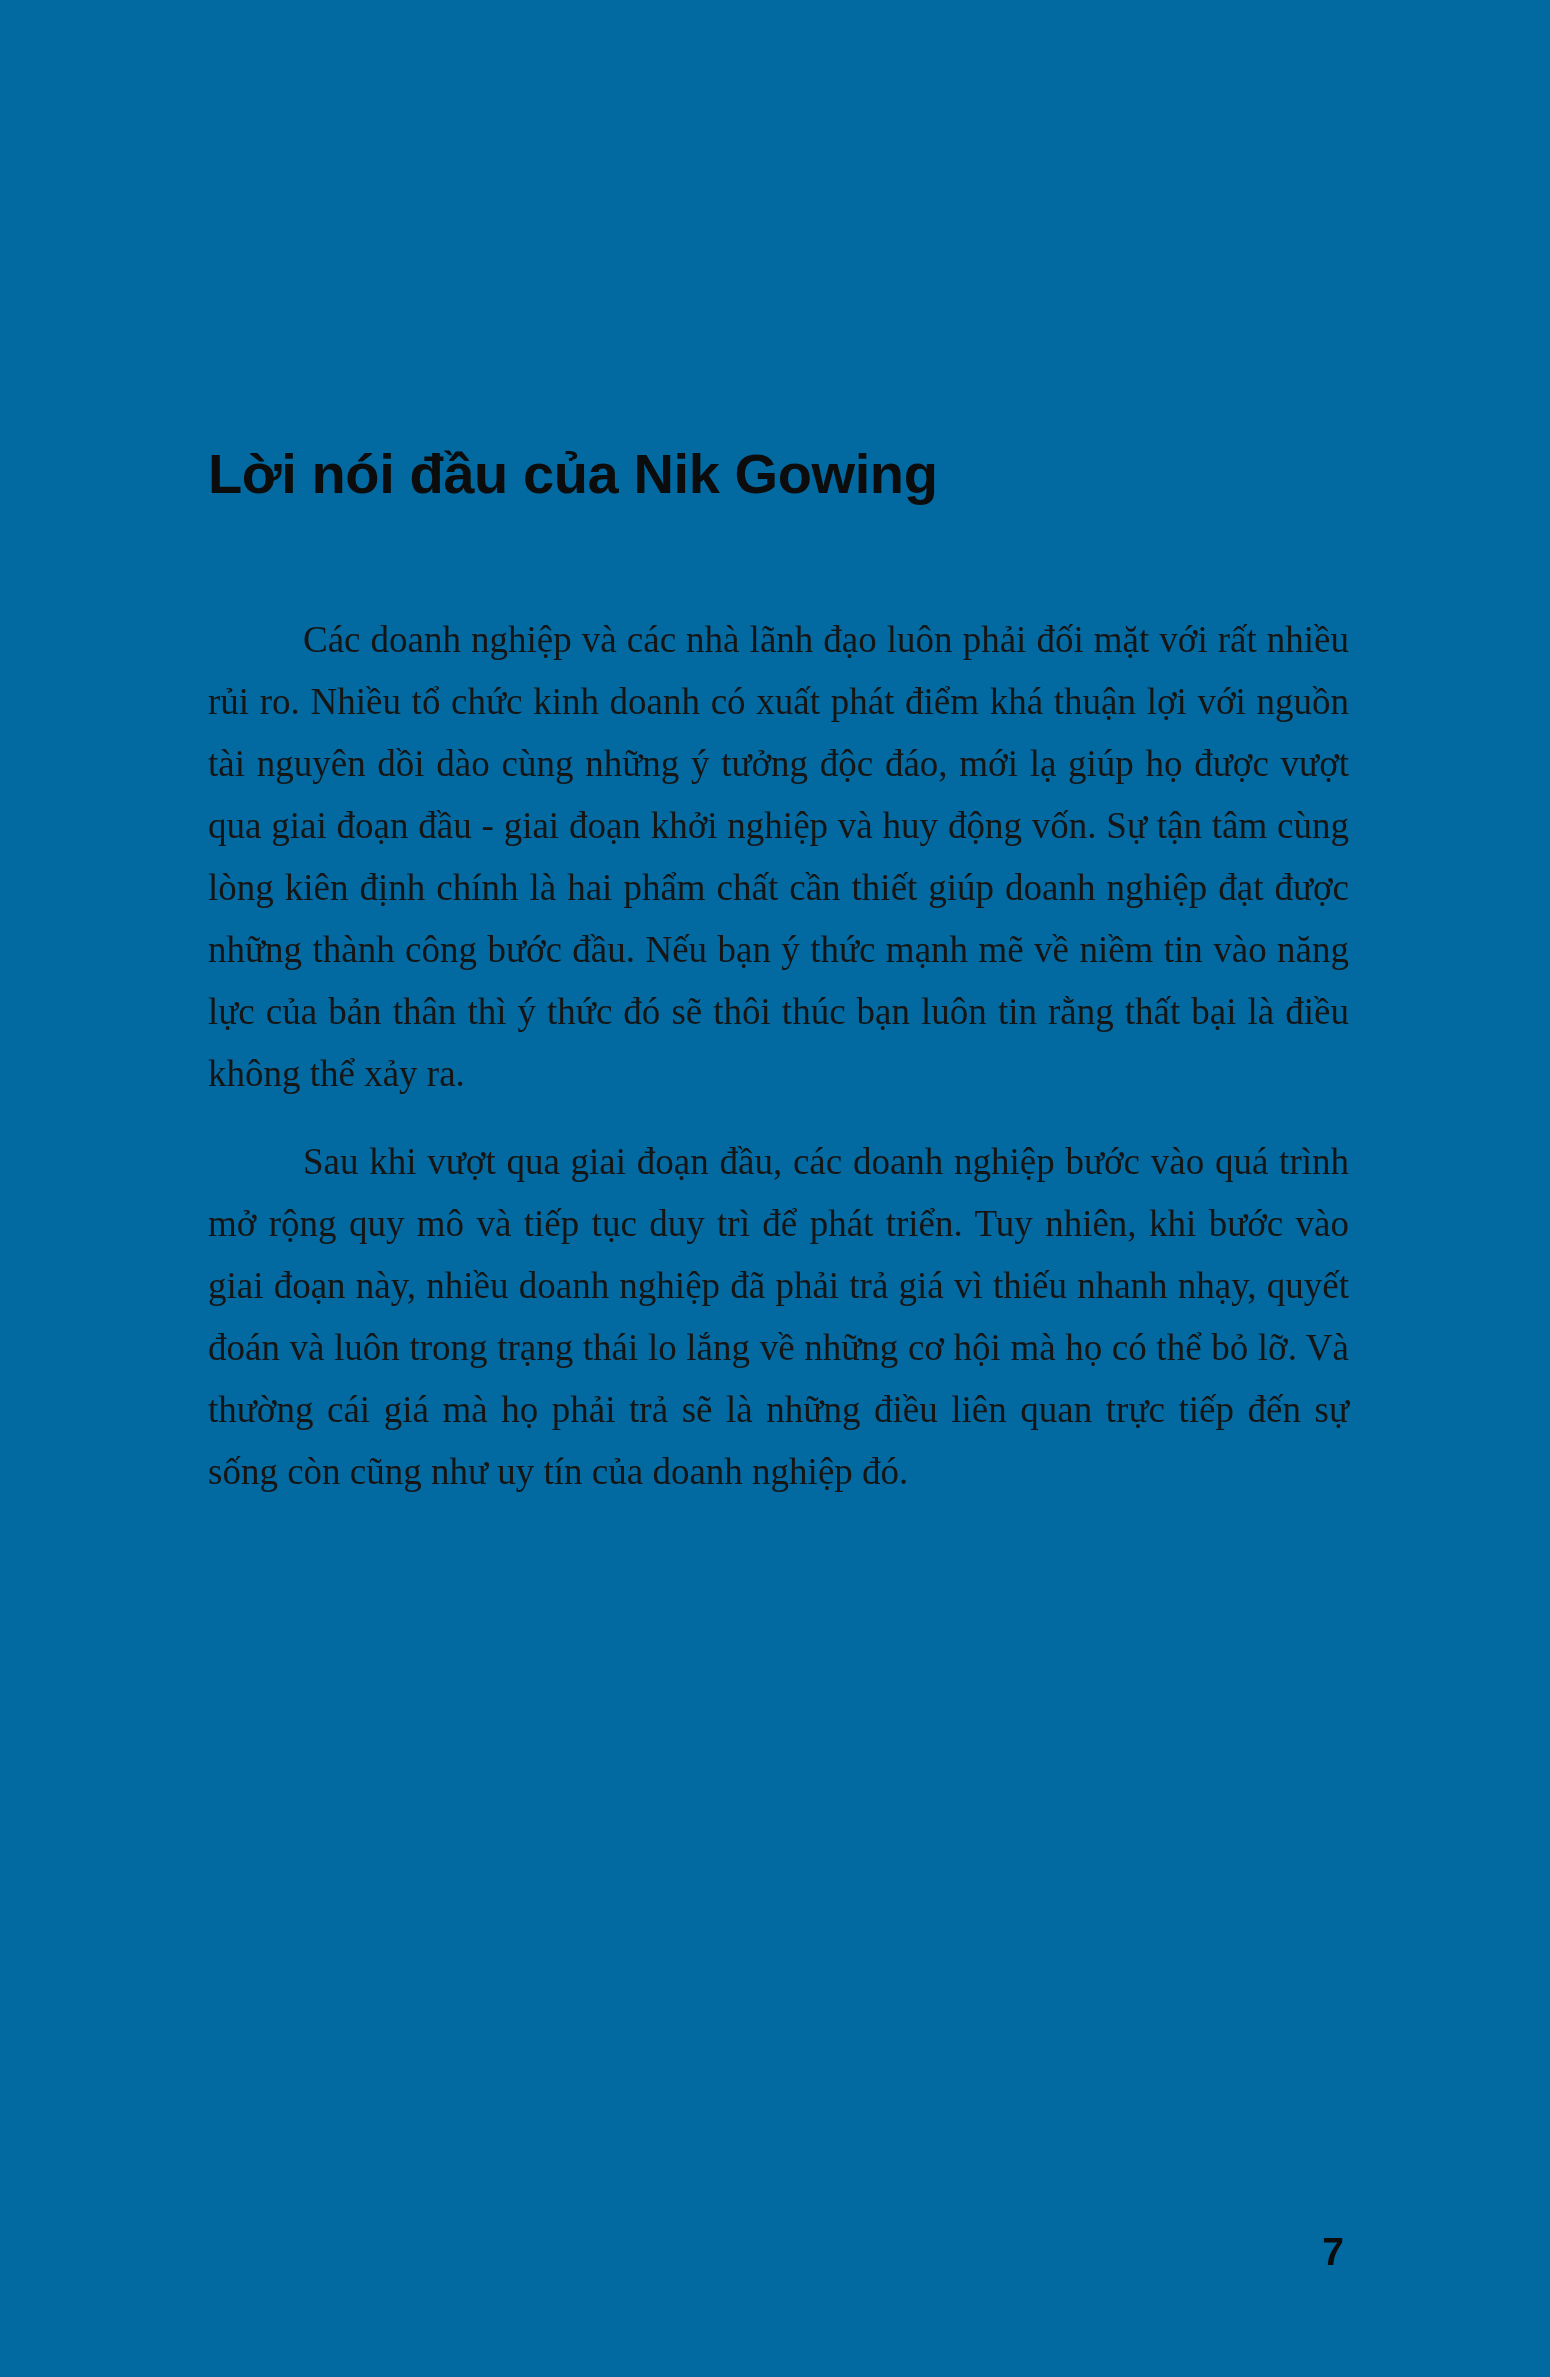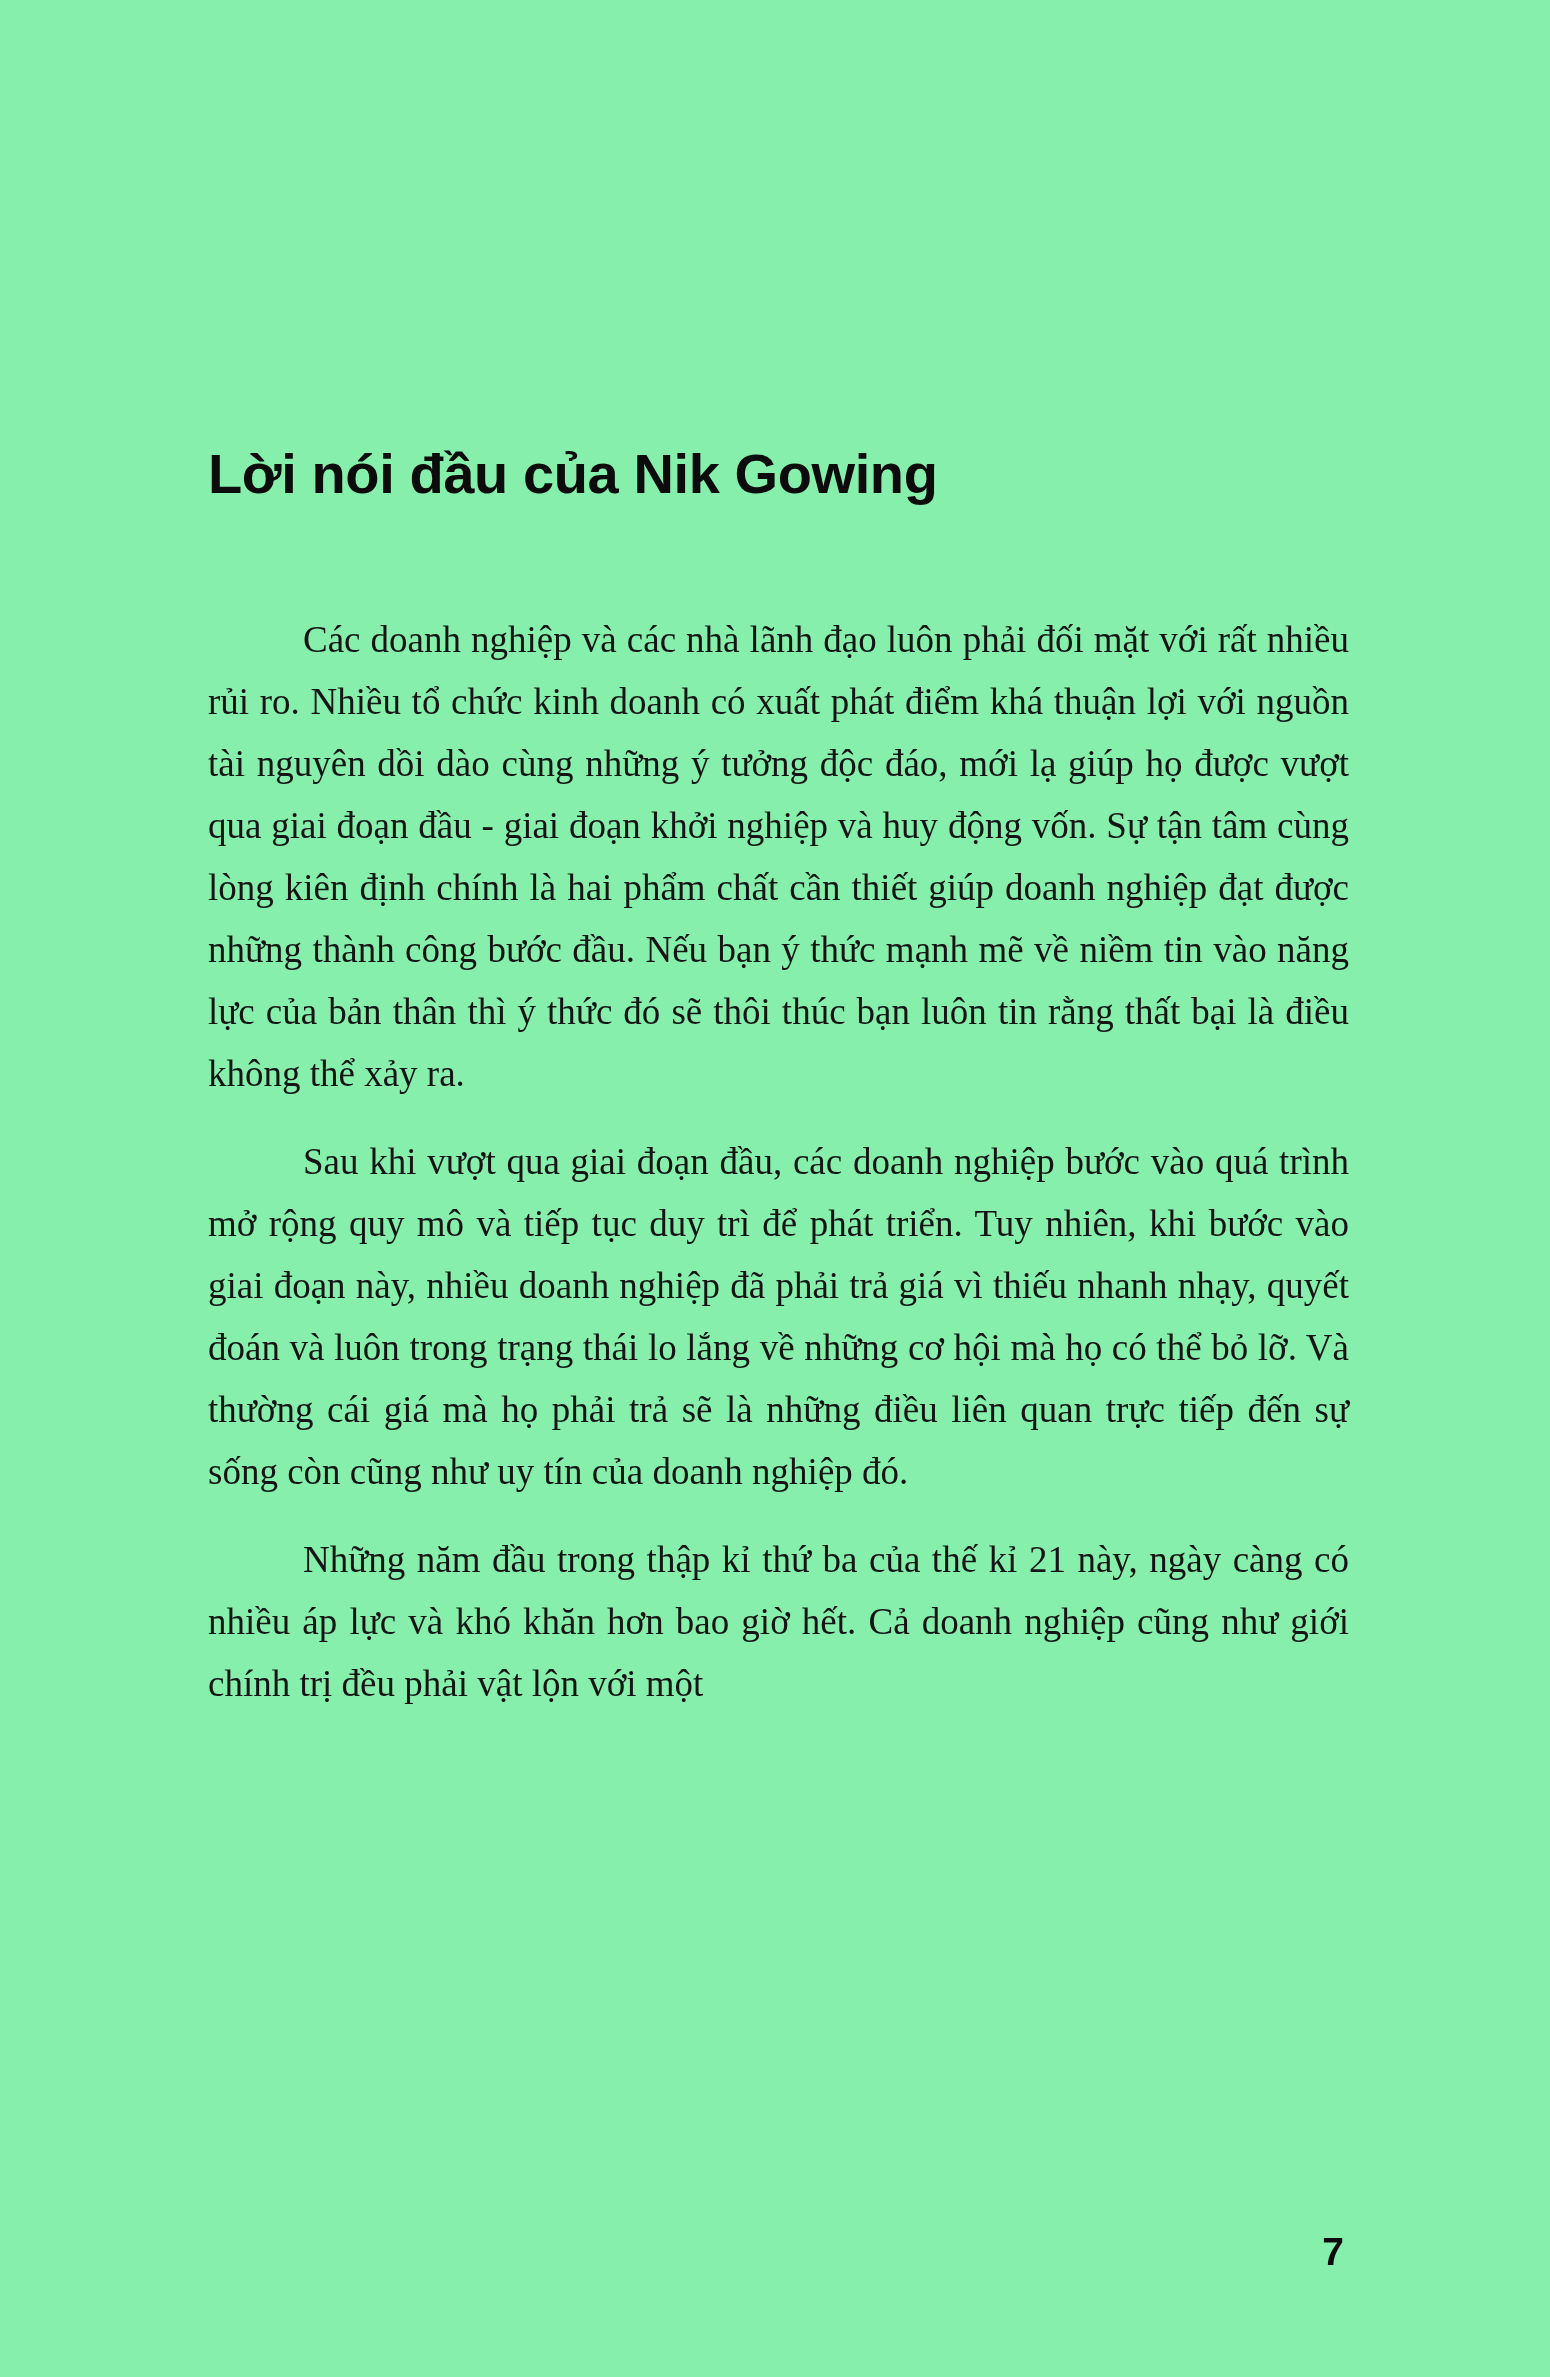--- a/index.html
+++ b/index.html
@@ -4,21 +4,21 @@
 <style>
   html, body {
     margin: 0;
     padding: 0;
     background: #ffffff;
   }
   .page {
     position: relative;
     width: 1551px;
     height: 2377px;
-    background: #86efac;
+    background: #0369a1;
     color: #111111;
     overflow: hidden;
   }
   .content {
     position: absolute;
     left: 208px;
     top: 442px;
     width: 1141px;
   }
   .title {
@@ -65,18 +65,17 @@
 </style>
 </head>
 <body>
 
 <div class="page">
   <div class="content">
     <h1 class="title">Lời nói đầu của Nik Gowing</h1>
     <div class="body-text">
       <p>Các doanh nghiệp và các nhà lãnh đạo luôn phải đối mặt với rất nhiều rủi ro. Nhiều tổ chức kinh doanh có xuất phát điểm khá thuận lợi với nguồn tài nguyên dồi dào cùng những ý tưởng độc đáo, mới lạ giúp họ được vượt qua giai đoạn đầu - giai đoạn khởi nghiệp và huy động vốn. Sự tận tâm cùng lòng kiên định chính là hai phẩm chất cần thiết giúp doanh nghiệp đạt được những thành công bước đầu. Nếu bạn ý thức mạnh mẽ về niềm tin vào năng lực của bản thân thì ý thức đó sẽ thôi thúc bạn luôn tin rằng thất bại là điều không thể xảy ra.</p>
       <p>Sau khi vượt qua giai đoạn đầu, các doanh nghiệp bước vào quá trình mở rộng quy mô và tiếp tục duy trì để phát triển. Tuy nhiên, khi bước vào giai đoạn này, nhiều doanh nghiệp đã phải trả giá vì thiếu nhanh nhạy, quyết đoán và luôn trong trạng thái lo lắng về những cơ hội mà họ có thể bỏ lỡ. Và thường cái giá mà họ phải trả sẽ là những điều liên quan trực tiếp đến sự sống còn cũng như uy tín của doanh nghiệp đó.</p>
-      <p>Những năm đầu trong thập kỉ thứ ba của thế kỉ 21 này, ngày càng có nhiều áp lực và khó khăn hơn bao giờ hết. Cả doanh nghiệp cũng như giới chính trị đều phải vật lộn với một</p>
     </div>
   </div>
   <div class="page-number">7</div>
 </div>
 
 
 </body></html>

